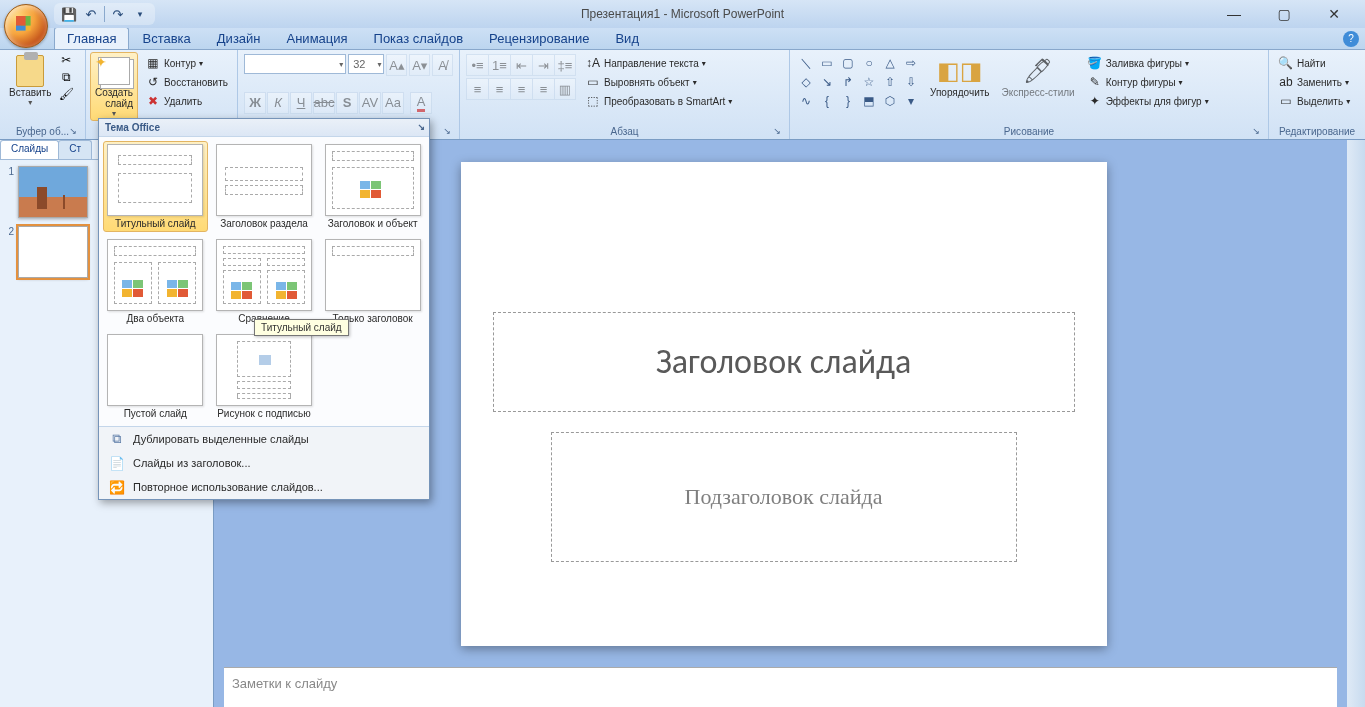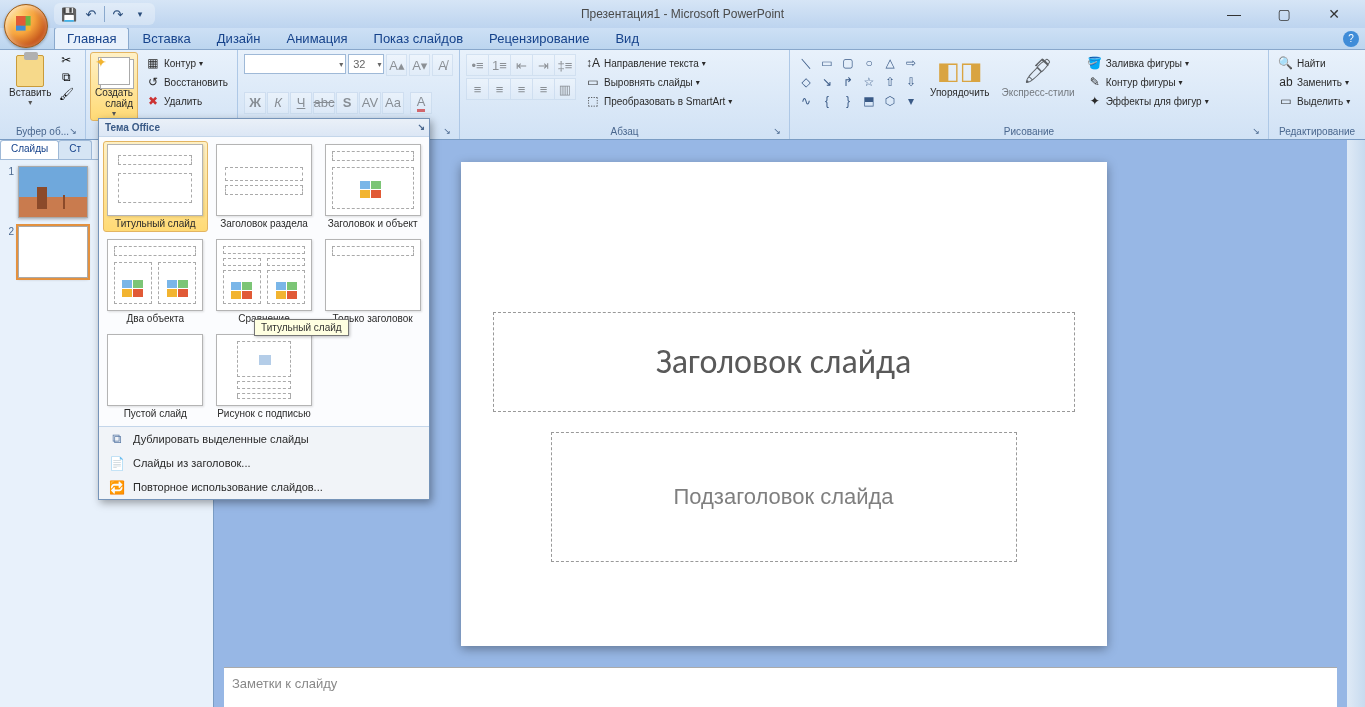--- a/index.html
+++ b/index.html
@@ -64,21 +64,21 @@
 .thumb-slide { width:70px; height:52px; background:#fff; border:1px solid #aaa; box-shadow:0 1px 3px rgba(0,0,0,.3); }
 .thumb-slide.sel { outline:2px solid #e3913f; }
 .thumb-img { width:100%; height:100%; background:linear-gradient(to bottom,#6fa8dc 0%,#6fa8dc 60%,#c97b4e 60%,#c97b4e 100%); position:relative; }
 .thumb-img::after{content:"";position:absolute;left:18px;bottom:8px;width:10px;height:22px;background:#8b4a2a;box-shadow:22px 4px 0 -4px #8b4a2a;}
 
 .main-pane { flex:1; display:flex; flex-direction:column; background:#97b7e5; }
 .slide-area { flex:1; display:flex; align-items:center; justify-content:center; position:relative; }
 .slide { width:646px; height:484px; background:#fff; box-shadow:0 3px 10px rgba(0,0,0,.35); position:relative;margin-left:6px; }
 .placeholder { position:absolute; border:1px dashed #999; display:flex; align-items:center; justify-content:center; color:#888; }
 .ph-title { left:32px; right:32px; top:150px; height:100px; font-size:34px; color:#595959; font-family: Calibri, sans-serif;}
-.ph-sub { left:90px; right:90px; top:270px; height:130px; font-size:22px; color:#7f7f7f; font-family: Liberation Sans, sans-serif;}
+.ph-sub { left:90px; right:90px; top:270px; height:130px; font-size:22px; color:#7f7f7f; font-family: Liberation Serif, serif;}
 .notes { height:40px; background:#fff; border-top:1px solid #aaa; margin:0 10px; padding:8px; color:#888; font-size:13px; }
 
 .vscroll { width:18px; background:linear-gradient(90deg,#dfeaf6,#c8dbef); }
 
 
 .layout-dd { position:absolute; left:98px; top:118px; width:332px; background:#f1f4f8; border:1px solid #7694b9; box-shadow:2px 3px 8px rgba(0,0,0,.35); z-index:100; }
 .dd-header { background:linear-gradient(#eaf0f8,#dce7f5); padding:3px 6px; font-size:10px; color:#3a5a86; font-weight:bold; border-bottom:1px solid #c4d6ea; position:relative; }
 .dd-header .launcher{position:absolute;right:4px;top:3px;font-size:9px;color:#4a678e;}
 .layout-grid { display:grid; grid-template-columns:repeat(3,1fr); padding:4px; gap:4px; background:#fbfcfe; }
 .layout-cell { display:flex; flex-direction:column; align-items:center; cursor:pointer; padding:2px; border:1px solid transparent; }
@@ -241,21 +241,21 @@
         </div>
       </div>
       <div class="small-col" style="margin-top:2px;">
         <div class="small-btn">
             <span class="sicon">↕A</span>
             <span>Направление текста</span>
             <span style="font-size:8px;">▾</span>
           </div>
         <div class="small-btn">
             <span class="sicon">▭</span>
-            <span>Выровнять слайды</span>
+            <span>Выровнять объект</span>
             <span style="font-size:8px;">▾</span>
           </div>
         <div class="small-btn">
             <span class="sicon">⬚</span>
             <span>Преобразовать в SmartArt</span>
             <span style="font-size:8px;">▾</span>
           </div>
       </div>
     </div>
     <div class="group-label"><span>Абзац</span><span class="group-launcher">↘</span></div>

